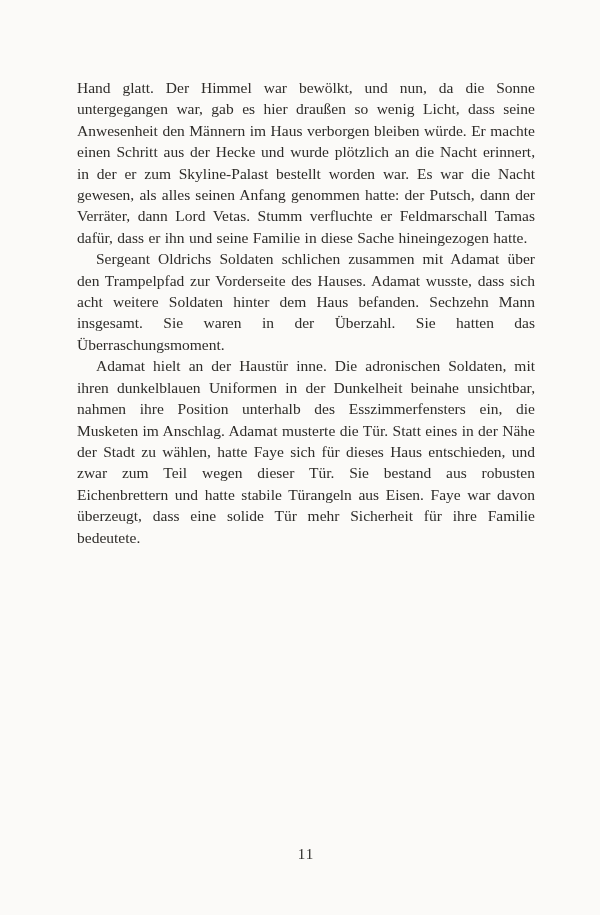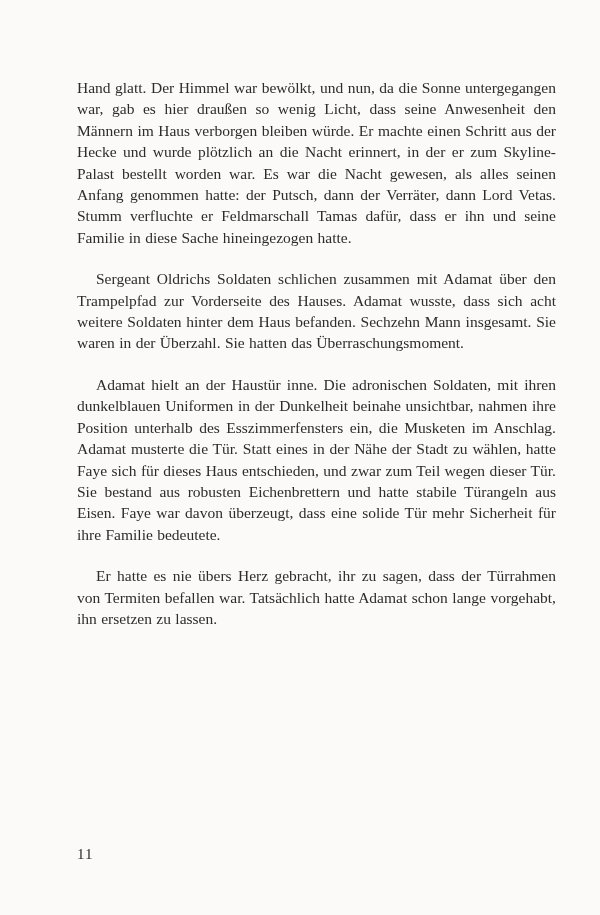--- a/index.html
+++ b/index.html
@@ -10,49 +10,47 @@
     width: 600px;
     height: 915px;
     overflow: hidden;
     font-family: "Liberation Serif", "DejaVu Serif", serif;
   }
   .book-page {
     position: relative;
     width: 600px;
     height: 915px;
     box-sizing: border-box;
-    padding: 77px 44px 0 77px;
+    padding: 77px 65px 0 77px;
   }
   .body-text p {
     margin: 0;
     text-align: justify;
     font-size: 15.5px;
     line-height: 21.4px;
     hyphens: auto;
     -webkit-hyphens: auto;
     word-spacing: 0.5px;
   }
   .body-text p.indent {
     text-indent: 19px;
-    margin-top: 20px;
   }
   .page-number {
     position: absolute;
     left: 77px;
     top: 846px;
     width: 458px;
-    text-align: left;
+    text-align: center;
     font-size: 15px;
     letter-spacing: 1px;
   }
 </style>
 </head>
 <body style="background: rgb(251, 250, 248);">
 
 <div class="book-page" style="color: rgb(46, 44, 41);">
   <div class="body-text">
     <p>Hand glatt. Der Himmel war bewölkt, und nun, da die Sonne untergegangen war, gab es hier draußen so wenig Licht, dass seine Anwesenheit den Männern im Haus verborgen bleiben würde. Er machte einen Schritt aus der Hecke und wurde plötzlich an die Nacht erinnert, in der er zum Skyline-Palast bestellt worden war. Es war die Nacht gewesen, als alles seinen Anfang genommen hatte: der Putsch, dann der Verräter, dann Lord Vetas. Stumm verfluchte er Feldmarschall Tamas dafür, dass er ihn und seine Familie in diese Sache hineingezogen hatte.</p>
     <p class="indent">Sergeant Oldrichs Soldaten schlichen zusammen mit Adamat über den Trampelpfad zur Vorderseite des Hauses. Adamat wusste, dass sich acht weitere Soldaten hinter dem Haus befanden. Sechzehn Mann insgesamt. Sie waren in der Überzahl. Sie hatten das Überraschungsmoment.</p>
     <p class="indent">Adamat hielt an der Haustür inne. Die adronischen Soldaten, mit ihren dunkelblauen Uniformen in der Dunkelheit beinahe unsichtbar, nahmen ihre Position unterhalb des Esszimmerfensters ein, die Musketen im Anschlag. Adamat musterte die Tür. Statt eines in der Nähe der Stadt zu wählen, hatte Faye sich für dieses Haus entschieden, und zwar zum Teil wegen dieser Tür. Sie bestand aus robusten Eichenbrettern und hatte stabile Türangeln aus Eisen. Faye war davon überzeugt, dass eine solide Tür mehr Sicherheit für ihre Familie bedeutete.</p>
-    <p class="indent">Er hatte es nie übers Herz gebracht, ihr zu sagen, dass der Türrahmen von Termiten befallen war. Tatsächlich hatte Adamat schon lange vorgehabt, ihn ersetzen zu lassen.</p>
   </div>
   <div class="page-number">11</div>
 </div>
 
 </body></html>

